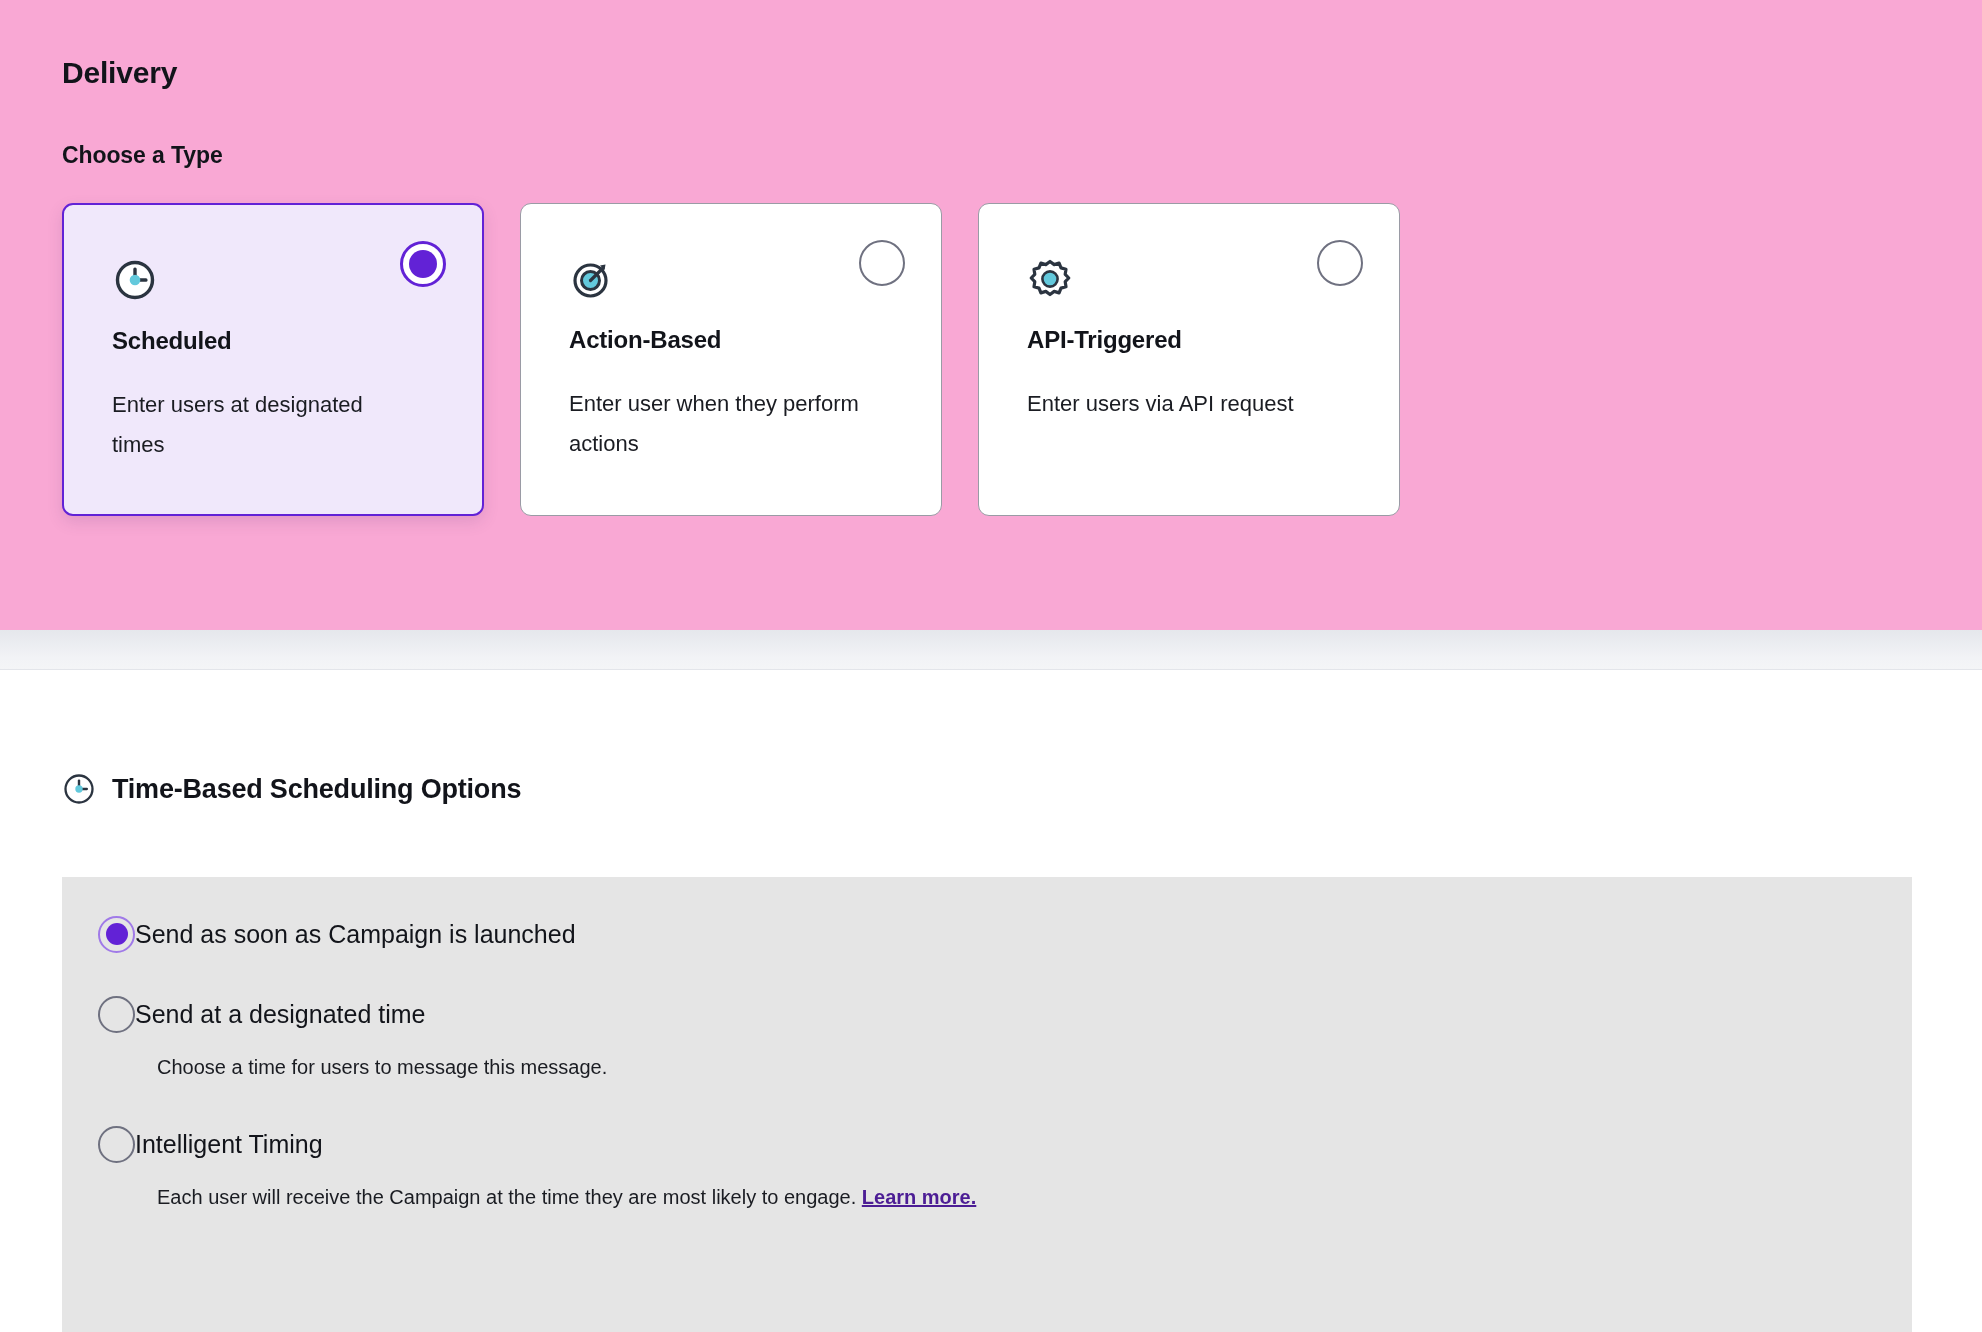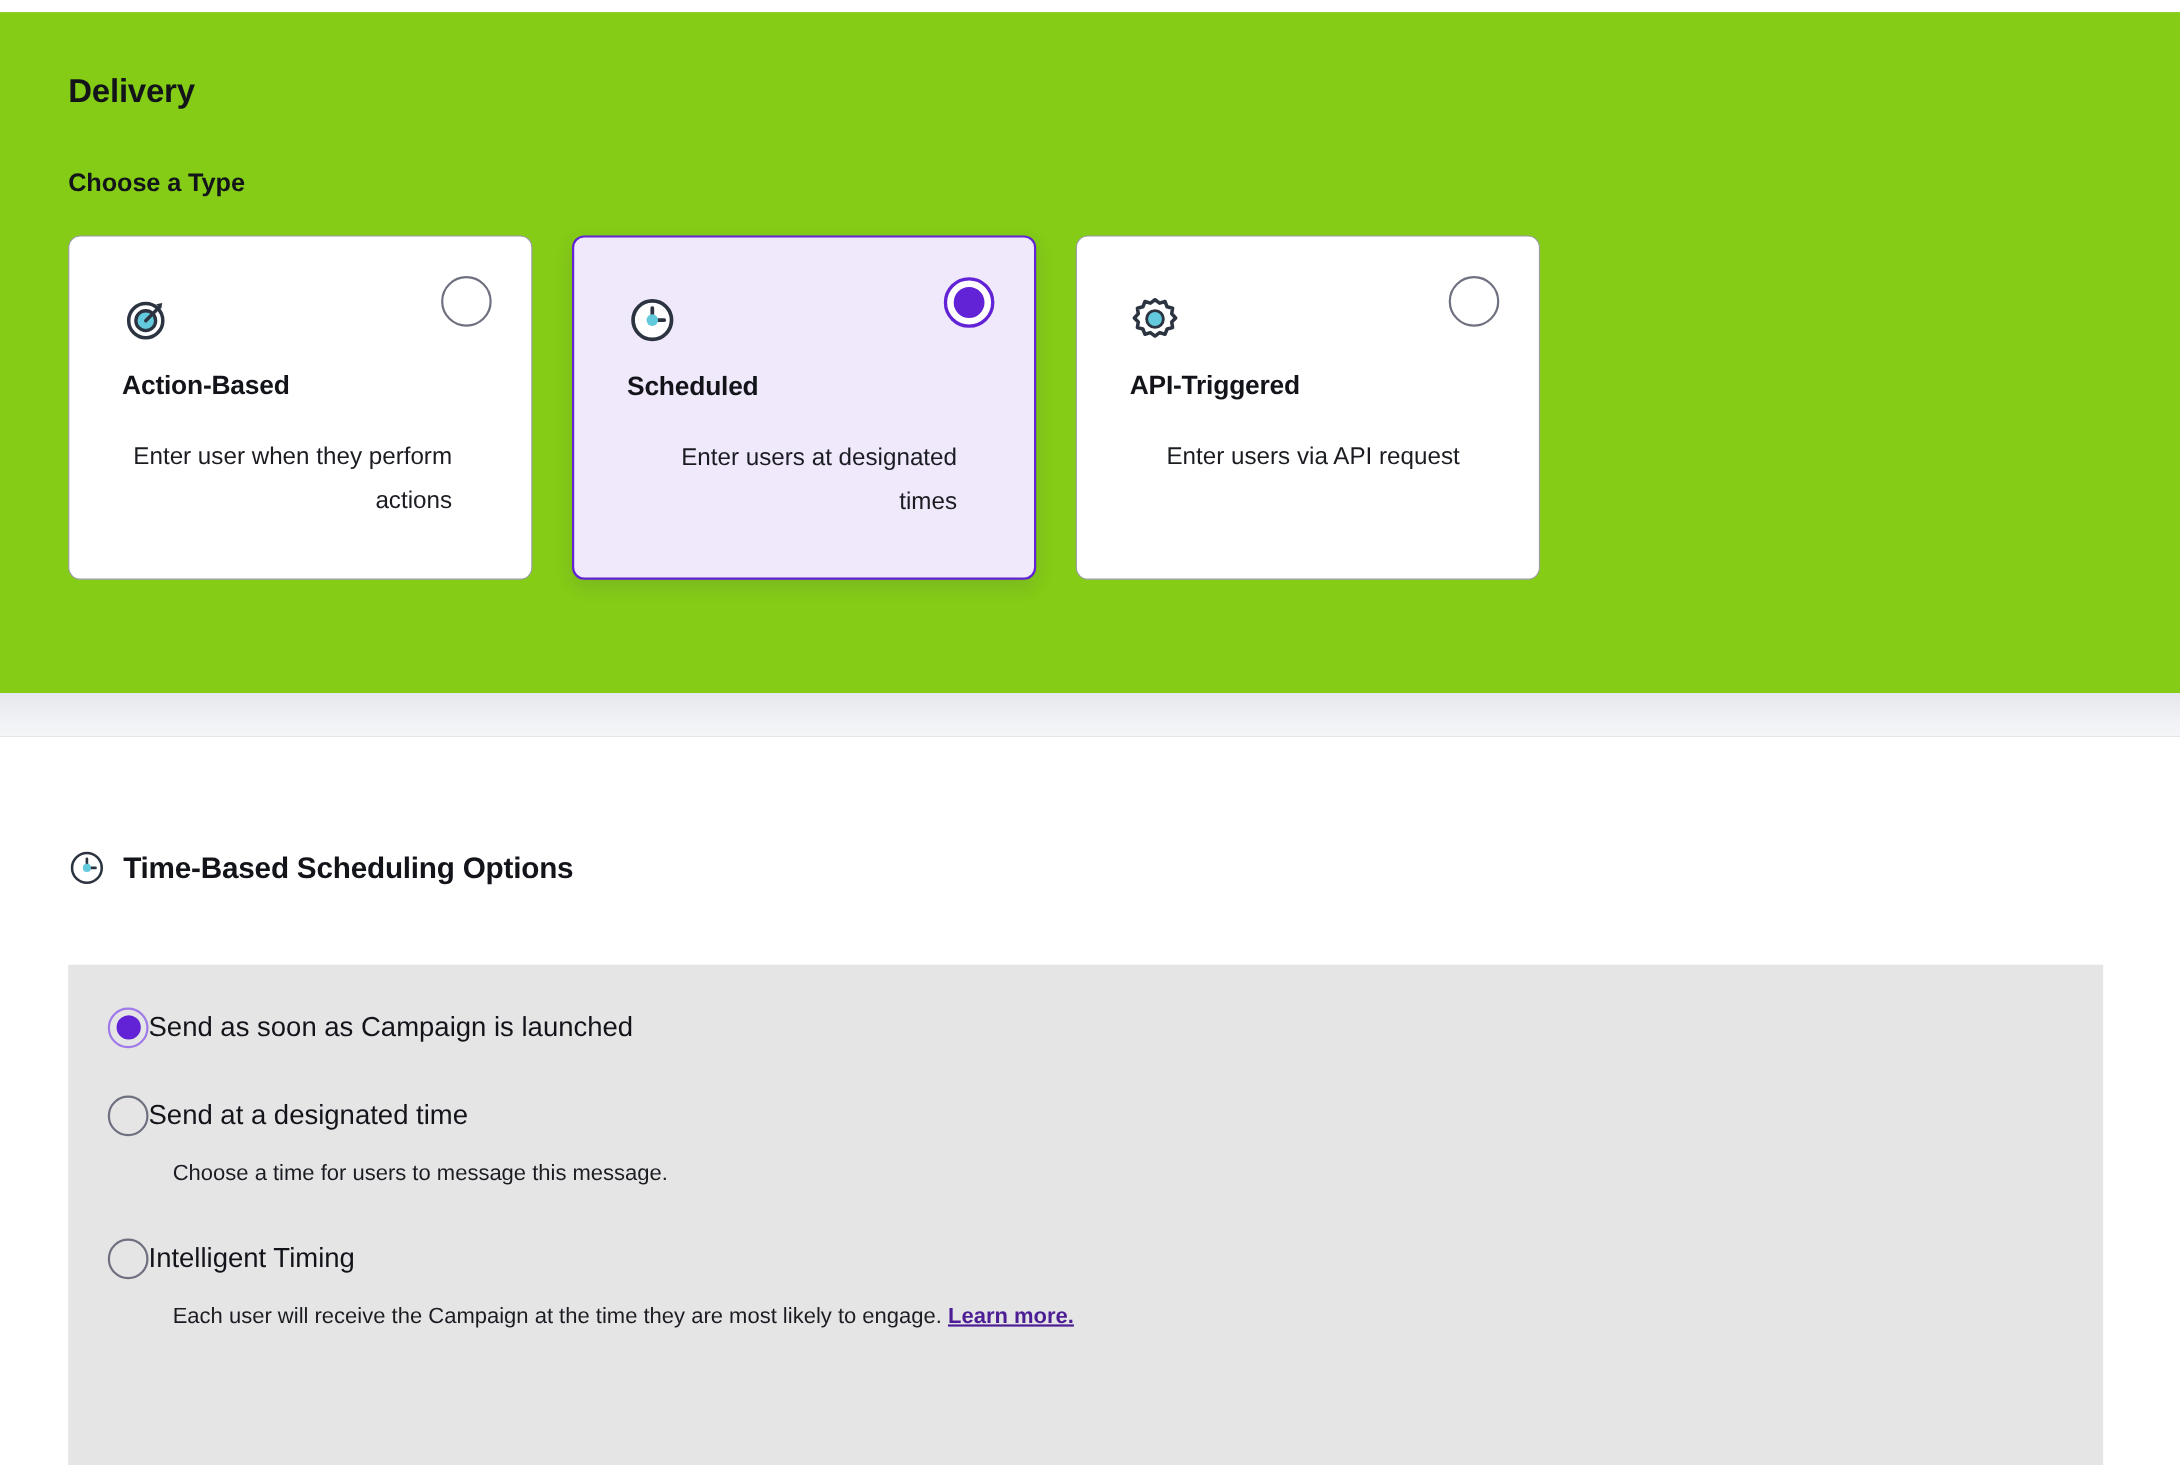--- a/index.html
+++ b/index.html
@@ -10,25 +10,24 @@
     background: #ffffff;
     font-family: "Liberation Sans", sans-serif;
     color: #12141a;
     overflow: hidden;
     position: relative;
   }
 
   
   .delivery-section {
     position: absolute;
-    left: 0; top: 11px;
+    left: 0; top: 0;
     width: 1982px;
     height: 630px;
-    background: #84cc16;
-    text-align: right;
+    background: #f9a8d4;
   }
   .page-title {
     position: absolute;
     left: 62px; top: 56px;
     font-size: 30px;
     font-weight: 700;
     letter-spacing: -0.2px;
     color: #12141a;
   }
   .subsection-title {
@@ -194,53 +193,53 @@
 </style>
 </head>
 <body>
 
 <div class="delivery-section">
 
   <div class="page-title">Delivery</div>
   <div class="subsection-title">Choose a Type</div>
 
   <div class="card-row">
+
+    <div class="type-card selected">
+      <span class="card-icon">
+        <svg viewBox="0 0 46 46">
+          <circle cx="23" cy="23" r="17.5" fill="#ffffff" stroke="#2b3440" stroke-width="3.4"></circle>
+          <rect x="21.3" y="10.5" width="3.4" height="13" rx="1.5" fill="#2b3440"></rect>
+          <rect x="23" y="21.3" width="12.5" height="3.4" rx="1.5" fill="#2b3440"></rect>
+          <circle cx="23" cy="23" r="5.3" fill="#63c9dc"></circle>
+        </svg>
+      </span>
+      <span class="card-radio on"></span>
+      <div class="card-title-wrap">
+        <div style="font-size:24px;font-weight:700;letter-spacing:-0.2px;">Scheduled</div>
+      </div>
+      <div class="card-desc">Enter users at designated times</div>
+    </div>
 
     <div class="type-card">
       <span class="card-icon">
         <svg viewBox="0 0 46 46">
           <circle cx="21.5" cy="24.5" r="15.5" fill="#ffffff" stroke="#2b3440" stroke-width="3.2"></circle>
           <circle cx="21.5" cy="24.5" r="9" fill="#63c9dc" stroke="#2b3440" stroke-width="3"></circle>
           <path d="M21.5 24.5 L34 12" stroke="#2b3440" stroke-width="3.2" stroke-linecap="round"></path>
           <path d="M31 9.5 L36.5 8.5 L35.5 14 Z" fill="#2b3440"></path>
         </svg>
       </span>
       <span class="card-radio"></span>
       <div class="card-title-wrap">
         <div style="font-size:24px;font-weight:700;letter-spacing:-0.2px;">Action-Based</div>
       </div>
       <div class="card-desc">Enter user when they perform actions</div>
     </div>
 
-    <div class="type-card selected">
-      <span class="card-icon">
-        <svg viewBox="0 0 46 46">
-          <circle cx="23" cy="23" r="17.5" fill="#ffffff" stroke="#2b3440" stroke-width="3.4"></circle>
-          <rect x="21.3" y="10.5" width="3.4" height="13" rx="1.5" fill="#2b3440"></rect>
-          <rect x="23" y="21.3" width="12.5" height="3.4" rx="1.5" fill="#2b3440"></rect>
-          <circle cx="23" cy="23" r="5.3" fill="#63c9dc"></circle>
-        </svg>
-      </span>
-      <span class="card-radio on"></span>
-      <div class="card-title-wrap">
-        <div style="font-size:24px;font-weight:700;letter-spacing:-0.2px;">Scheduled</div>
-      </div>
-      <div class="card-desc">Enter users at designated times</div>
-    </div>
-
     <div class="type-card">
       <span class="card-icon">
         <svg viewBox="0 0 46 46">
           <path d="M23 5.5 l4.2 3.1 4.9 -1.5 1.9 4.8 5 1.3 -0.8 5.1 3.6 3.7 -3.6 3.7 0.8 5.1 -5 1.3 -1.9 4.8 -4.9 -1.5 -4.2 3.1 -4.2 -3.1 -4.9 1.5 -1.9 -4.8 -5 -1.3 0.8 -5.1 -3.6 -3.7 3.6 -3.7 -0.8 -5.1 5 -1.3 1.9 -4.8 4.9 1.5 Z" fill="#ffffff" stroke="#2b3440" stroke-width="3.2" stroke-linejoin="round"></path>
           <circle cx="23" cy="23" r="7.6" fill="#63c9dc" stroke="#2b3440" stroke-width="2.6"></circle>
         </svg>
       </span>
       <span class="card-radio"></span>
       <div class="card-title-wrap">
         <div style="font-size:24px;font-weight:700;letter-spacing:-0.2px;">API-Triggered</div>

